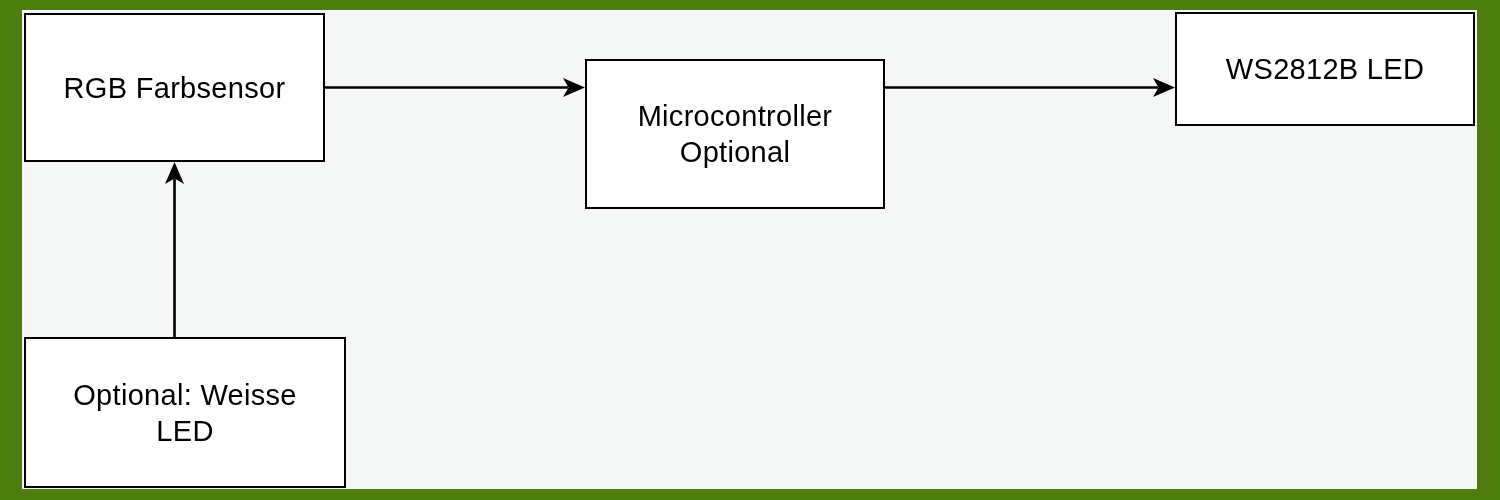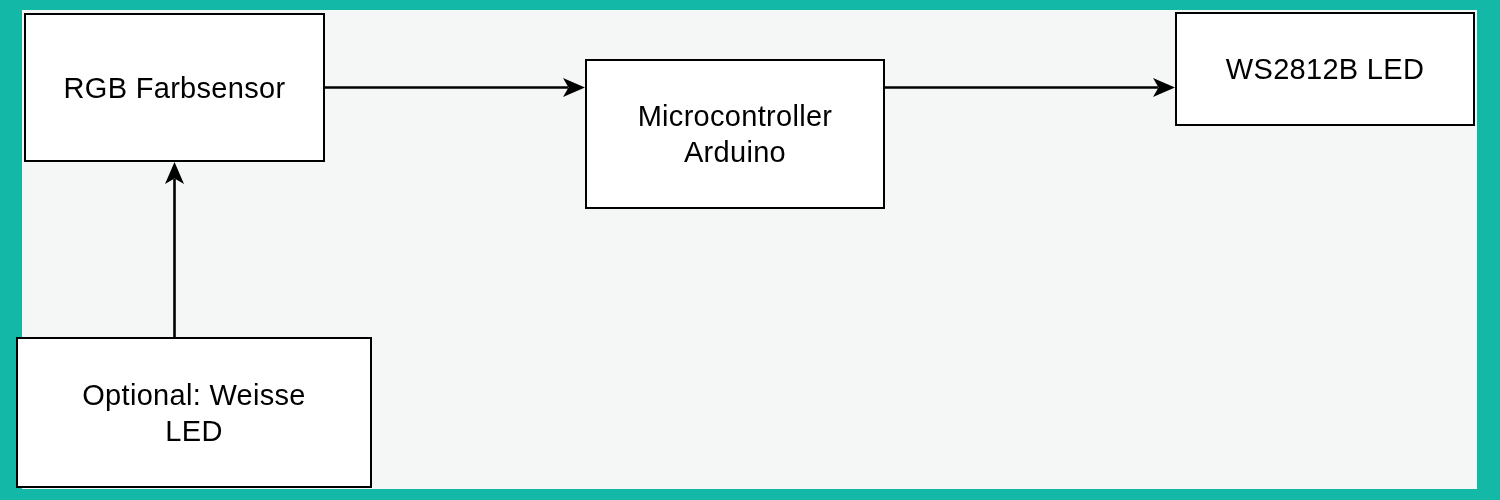--- a/index.html
+++ b/index.html
@@ -8,21 +8,21 @@
     background: #ffffff;
     width: 1500px;
     height: 500px;
     overflow: hidden;
     font-family: "Liberation Sans", sans-serif;
   }
   .stage {
     position: relative;
     width: 1500px;
     height: 500px;
-    background: #14b8a6;
+    background: #4d7c0f;
   }
   .canvas-bg {
     position: absolute;
     left: 22px;
     top: 10px;
     width: 1455px;
     height: 479px;
     background: #f5f6f6;
   }
   .edge-layer {
@@ -44,21 +44,21 @@
     justify-content: center;
     text-align: center;
     color: #000000;
     font-size: 29px;
     line-height: 36px;
     letter-spacing: 0.3px;
   }
   .node-rgb      { left: 24px;   top: 13px;  width: 301px; height: 149px; }
   .node-mcu      { left: 585px;  top: 12px;  width: 300px; height: 150px; margin-top: 47px; }
   .node-ws2812b  { left: 1175px; top: 12px;  width: 300px; height: 114px; }
-  .node-whiteled { left: 16px;   top: 337px; width: 356px; height: 151px; }
+  .node-whiteled { left: 24px;   top: 337px; width: 322px; height: 151px; }
   .node .line { display: block; }
 </style>
 </head>
 <body>
 
 <div class="stage">
 
   <div class="canvas-bg"></div>
 
   <svg class="edge-layer" width="1500" height="500" viewBox="0 0 1500 500" xmlns="http://www.w3.org/2000/svg">
@@ -78,21 +78,21 @@
       <path d="M 174.5 162 L 165 184 L 174.5 178.5 L 184 184 Z" fill="#000000"></path>
     </g>
   </svg>
 
   <div class="node node-rgb">
     <span class="line">RGB Farbsensor</span>
   </div>
 
   <div class="node node-mcu">
     <span class="line">Microcontroller</span>
-    <span class="line">Arduino</span>
+    <span class="line">Optional</span>
   </div>
 
   <div class="node node-ws2812b">
     <span class="line">WS2812B LED</span>
   </div>
 
   <div class="node node-whiteled">
     <span class="line">Optional: Weisse</span>
     <span class="line">LED</span>
   </div>

